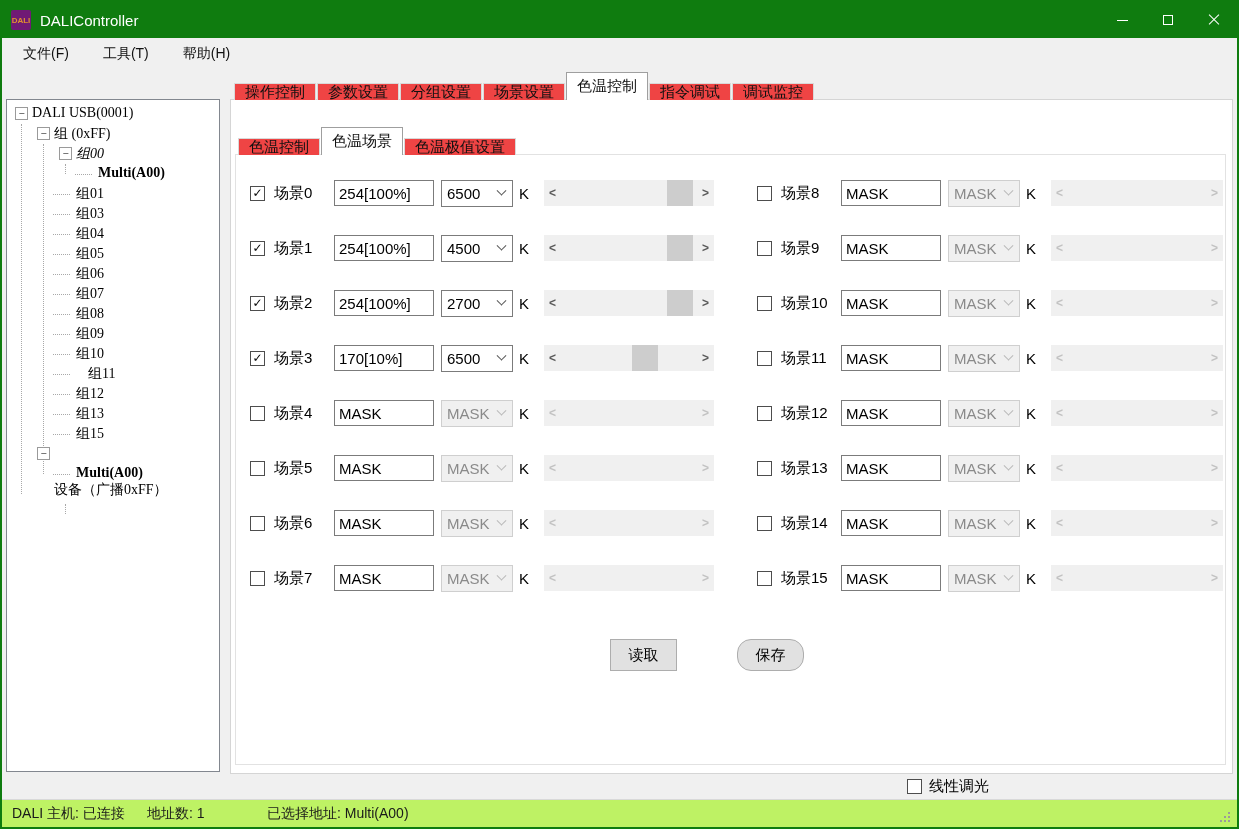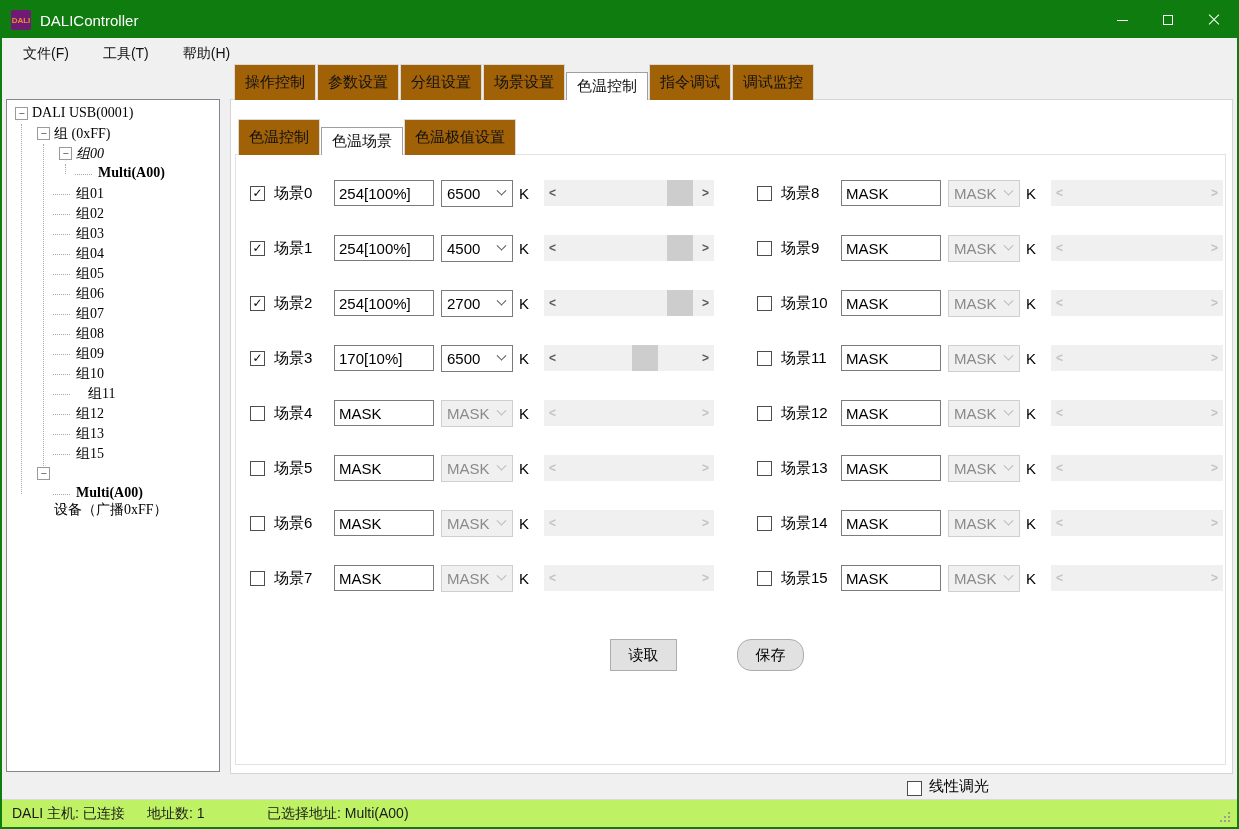--- a/index.html
+++ b/index.html
@@ -36,22 +36,22 @@
   .tree-inner { position:relative; padding-top:4px; height:100%; }
   .trow { position:relative; height:20px; }
   .tbox { position:absolute; width:13px; height:13px; border:1px solid #9a9a9a;
     background:#fff; top:3px; font-size:11px; line-height:11px; text-align:center; color:#000; }
   .tlabel { position:absolute; top:1px; white-space:nowrap; color:#000; }
   .tlabel.bold { font-weight:bold; }
   .conn { position:absolute; border-bottom:1px dotted #a8a8a8; top:10px; }
   .guide { position:absolute; width:0; border-left:1px dotted #a8a8a8; }
   
   .tabs { position:absolute; display:flex; align-items:flex-end; z-index:3; }
-  .tab { height:36px; padding:0 10px; display:flex; align-items:center;
-    background:#a16207; border:1px solid #d9d9d9; border-bottom:none;
+  .tab { height:17px; padding:0 10px; display:flex; align-items:center;
+    background:#ef4444; border:1px solid #d9d9d9; border-bottom:none;
     margin-right:1px; font-size:15px; color:#111; white-space:nowrap; }
   .tab.active { background:#fff; height:28px; border:1px solid #9f9f9f; border-bottom:none; }
   .tabpage { position:absolute; left:228px; top:97px; width:1003px; height:675px;
     background:#fff; border:1px solid #d5d5d5; z-index:1; }
   .subpage { position:absolute; left:233px; top:152px; width:991px; height:611px;
     background:#fff; border:1px solid #e2e2e2; z-index:2; }
   
   .scene-col { position:absolute; top:177px; z-index:4; }
   .col-left { left:248px; } .col-right { left:755px; }
   .srow { display:flex; align-items:center; height:28px; margin-bottom:27px; }
@@ -78,21 +78,21 @@
   .scroll .track { flex:1; position:relative; }
   .scroll .thumb { position:absolute; top:0; bottom:0; width:26px; background:#cdcdcd; }
   
   .btn { position:absolute; width:67px; height:32px; background:#e1e1e1;
     border:1px solid #adadad; font-size:15px; display:flex; align-items:center;
     justify-content:center; z-index:5; color:#000; }
   #btn-read { left:608px; top:637px; }
   #btn-save { left:735px; top:637px;border-radius:14px; }
   
   .linear-check { position:absolute; left:905px; top:775px; display:flex;
-    align-items:flex-end; z-index:5; }
+    align-items:center; z-index:5; }
   .linear-check .cb { margin-right:7px; }
   .linear-check .lbl { font-size:15px; color:#000; }
   .statusbar { position:absolute; left:0; right:0; top:797px; height:28px;
     background:#bef264; border-top:1px solid #d9d9d9; font-size:14px; color:#1a1a1a; }
   .status-item { position:absolute; top:5px; white-space:nowrap; }
   .grip { position:absolute; right:7px; bottom:5px; width:2px; height:2px;
     box-shadow:0 0 0 1px #9b9b9b inset, 0 0 #9b9b9b, -4px 0 #9b9b9b, -8px 0 #9b9b9b,
       0 -4px #9b9b9b, -4px -4px #9b9b9b, 0 -8px #9b9b9b; background:#9b9b9b; }
 </style>
 </head>
@@ -141,24 +141,20 @@
       <div class="trow">
         <span class="conn" style="left: 68px; width: 17px;"></span>
         <span class="tlabel bold" style="left: 91px;">Multi(A00)</span>
       </div>
       <div class="trow">
         <span class="conn" style="left: 46px; width: 17px;"></span>
         <span class="tlabel" style="left: 69px;">组01</span>
       </div>
       <div class="trow">
         <span class="conn" style="left: 46px; width: 17px;"></span>
-        <span class="tlabel" style="left: 69px;">组02</span>
-      </div>
-      <div class="trow">
-        <span class="conn" style="left: 46px; width: 17px;"></span>
         <span class="tlabel" style="left: 69px;">组03</span>
       </div>
       <div class="trow">
         <span class="conn" style="left: 46px; width: 17px;"></span>
         <span class="tlabel" style="left: 69px;">组04</span>
       </div>
       <div class="trow">
         <span class="conn" style="left: 46px; width: 17px;"></span>
         <span class="tlabel" style="left: 69px;">组05</span>
       </div>

